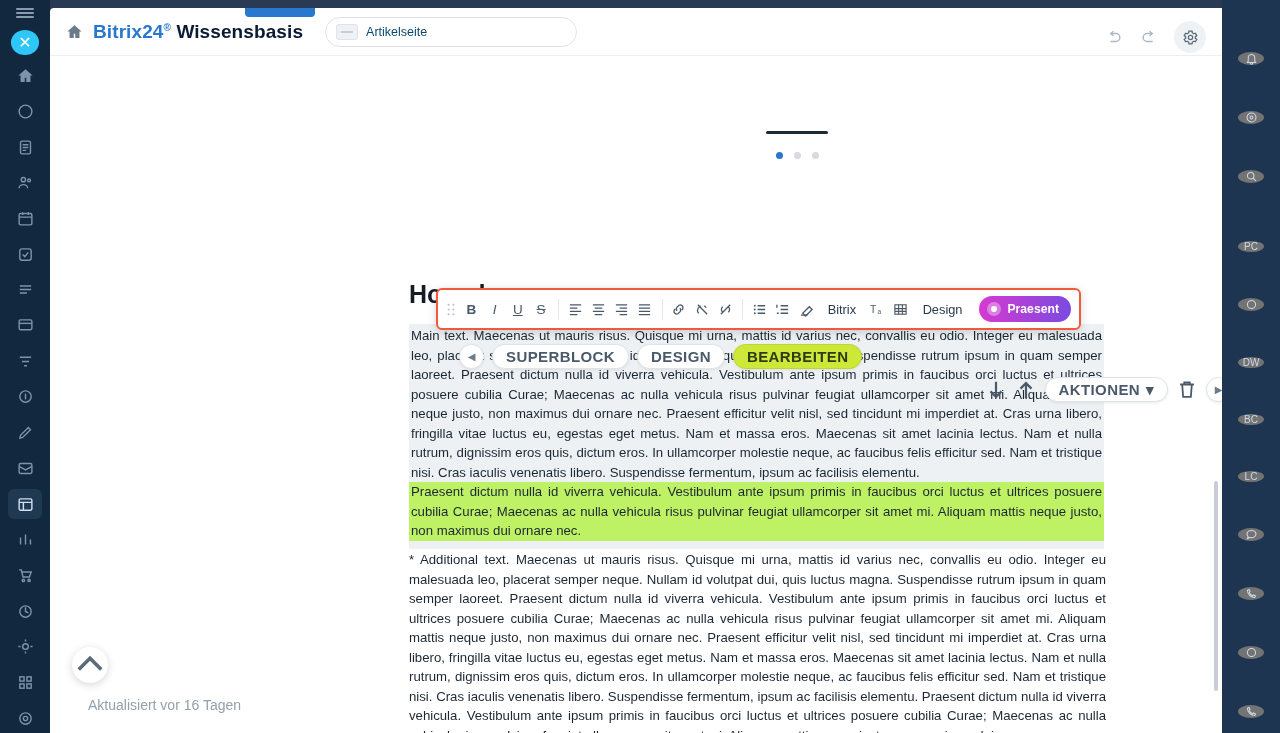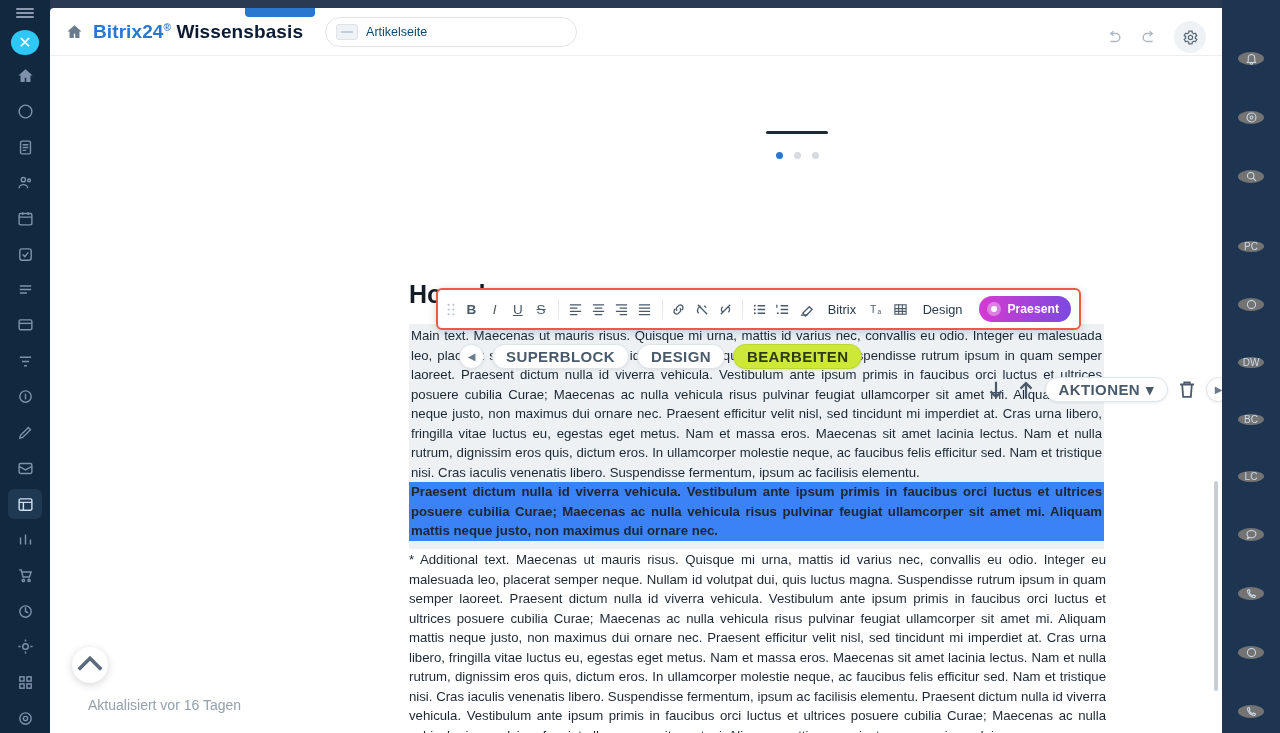--- a/index.html
+++ b/index.html
@@ -109,21 +109,21 @@
   .block {
     position: absolute; left: 359px; top: 268px; width: 695px;
     background: #edf1f4;
     padding: 2px 0 8px 0;
   }
   .block p {
     margin: 0; padding: 0 2px;
     font-size: 13.2px; line-height: 19.5px; color: #1c2733;
     text-align: justify;
   }
-  .hl { background: #3b82f6; font-weight: bold; }
+  .hl { background: #bef264; }
 
   .outside {
     position: absolute; left: 359px; top: 494px; width: 697px;
     font-size: 13.2px; line-height: 19.5px; color: #1c2733; text-align: justify;
   }
 
   
   .text-toolbar {
     position: absolute; left: 386px; top: 232px; width: 645px; height: 42px;
     background: #fff; border: 2px solid #f05a3c; border-radius: 6px;

